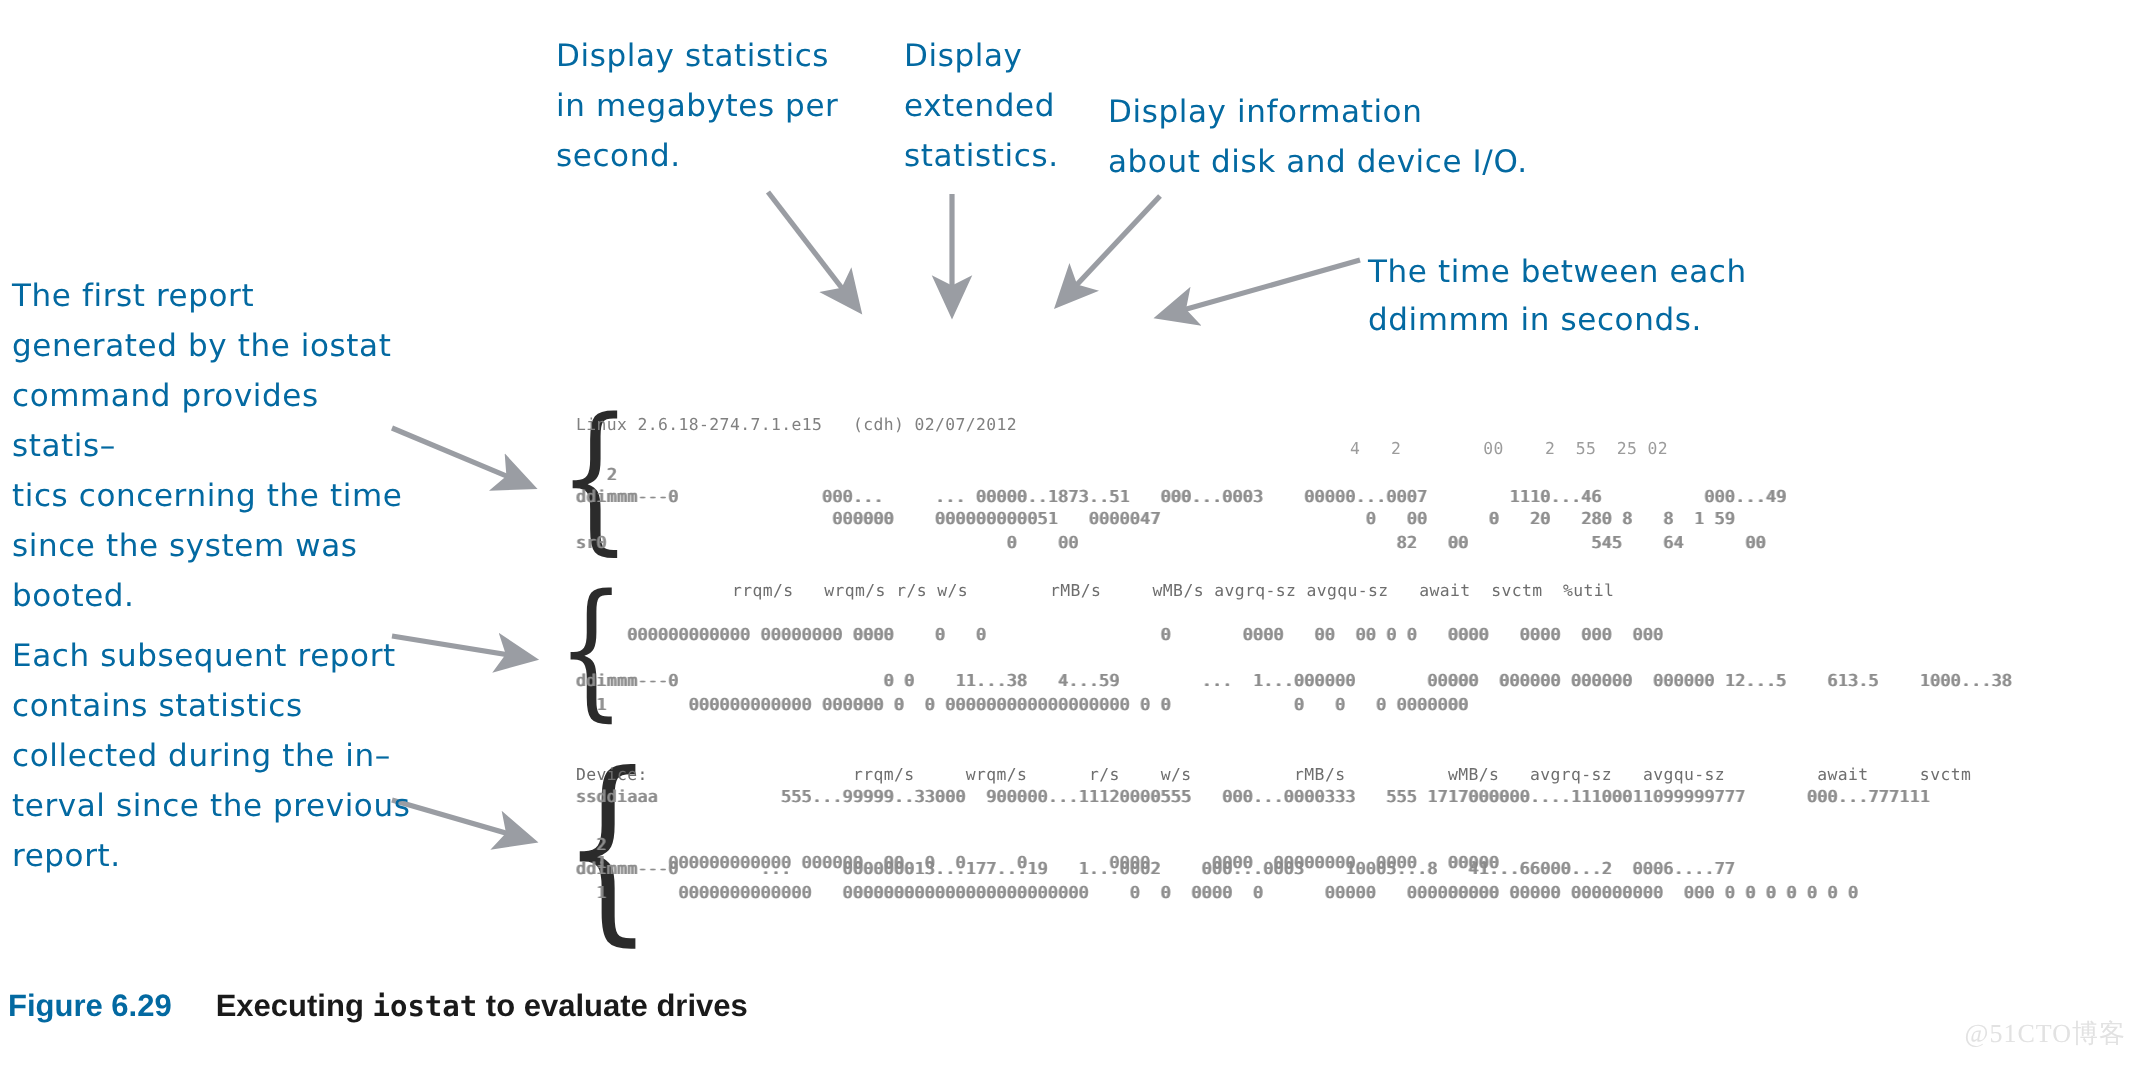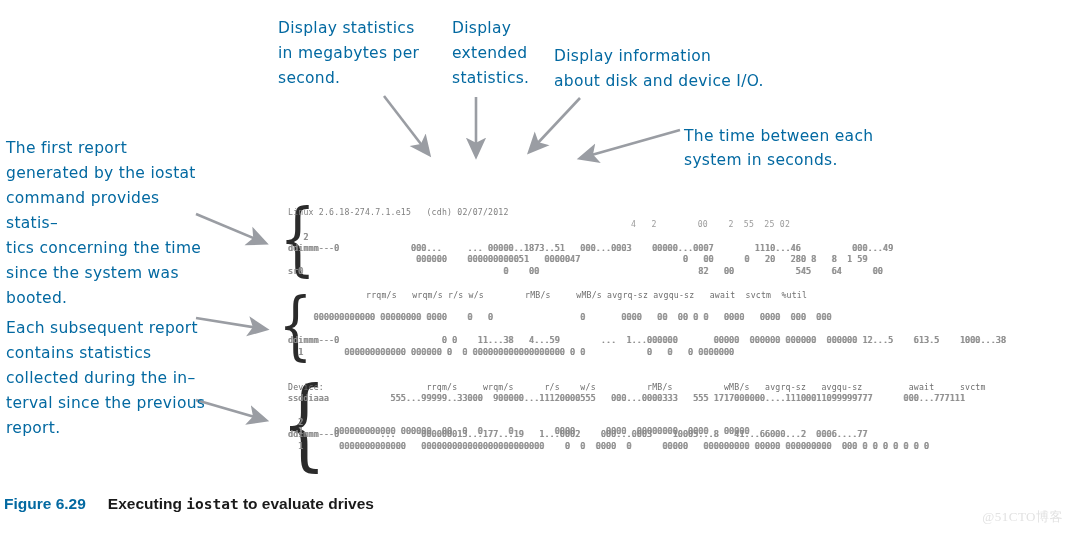--- a/index.html
+++ b/index.html
@@ -40,21 +40,21 @@
   
   .code-block {
     position: absolute;
     font-family: "DejaVu Sans Mono", monospace;
     font-size: 8.2px;
     line-height: 11.6px;
     color: #808080;
     white-space: pre;
     letter-spacing: 0.2px;
   }
-  .code-block.faint { color: #9c9c9c; }
+  .code-block.faint { color: #9c9c9c; margin-left: 44px; }
   .code-block.smear {
     color: #8d8d8d;
     text-shadow: 0.45px 0 0 rgba(130,130,130,0.75), -0.45px 0 0 rgba(150,150,150,0.6);
   }
   .code-block.dark { color: #6e6e6e; }
 
   
   .brace {
     position: absolute;
     color: #2b2b2b;
@@ -124,21 +124,21 @@
 second.</div>
 
 <div class="anno" style="left:452px; top:16px; width:110px;">Display
 extended
 statistics.</div>
 
 <div class="anno" style="left:554px; top:44px; width:260px;">Display information
 about disk and device I/O.</div>
 
 <div class="anno tight" style="left:684px; top:124px; width:250px;">The time between each
-     system in seconds.</div>
+     ddimmm in seconds.</div>
 
 <div class="anno" style="left:6px; top:136px; width:200px;">The first report
 generated by the iostat
 command provides statis–
 tics concerning the time
 since the system was
 booted.</div>
 
 <div class="anno" style="left:6px; top:316px; width:200px;">Each subsequent report
 contains statistics

